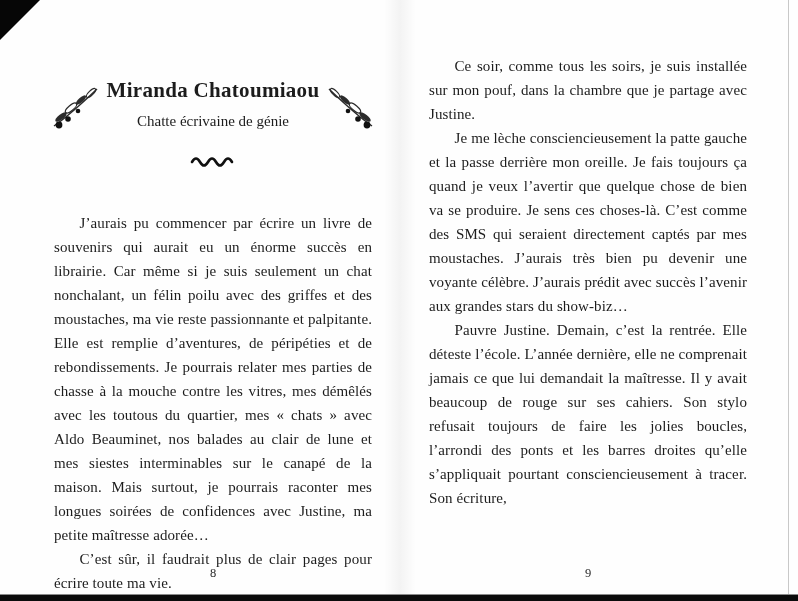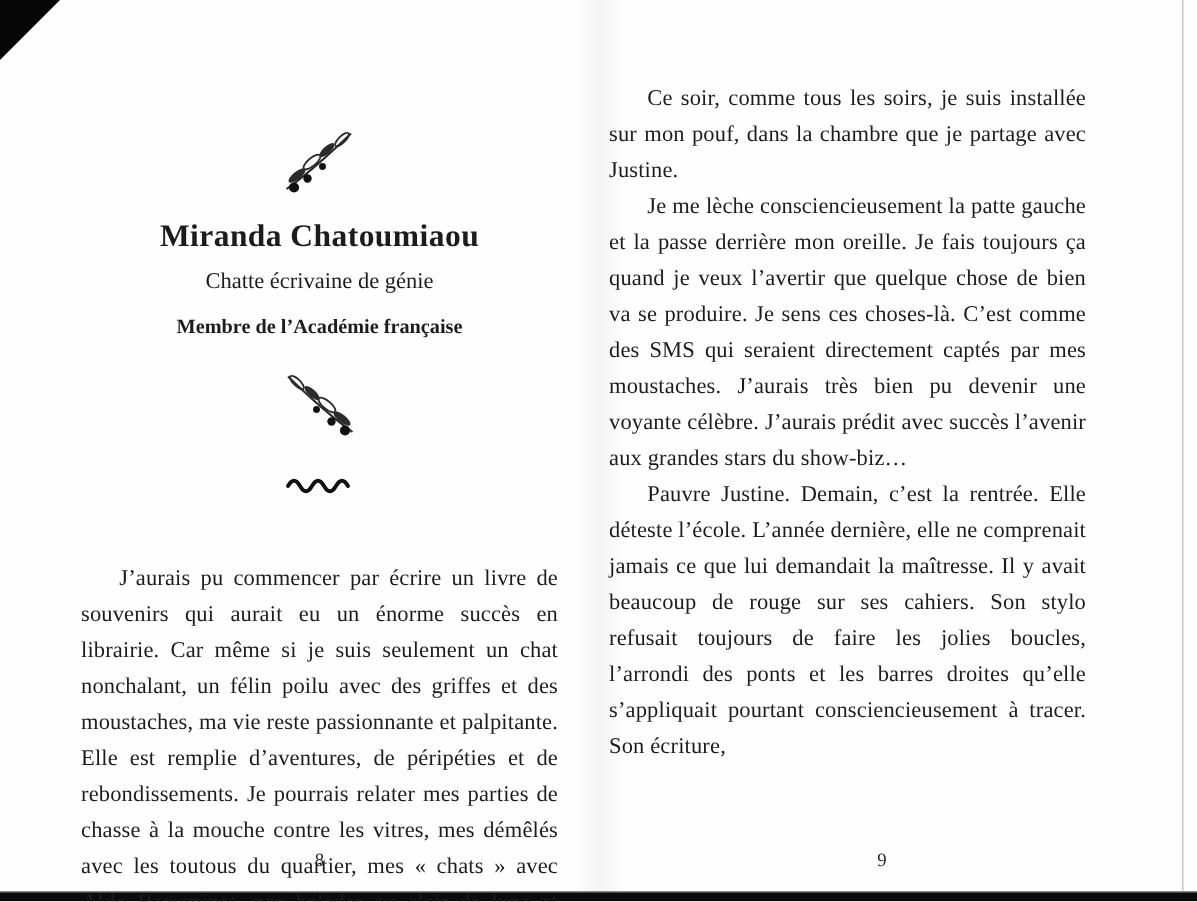--- a/index.html
+++ b/index.html
@@ -41,38 +41,37 @@
 
   
   .page {
     position: absolute;
     width: 318px;
     text-align: justify;
     font-size: 15px;
     line-height: 24px;
   }
   .page-left  { left: 54px;  top: 58px; }
-  .page-right { left: 406px; top: 54px; }
+  .page-right { left: 429px; top: 54px; }
 
   .body-text p {
     text-indent: 1.7em;
     text-align: justify;
     hyphens: auto;
     -webkit-hyphens: auto;
     letter-spacing: 0.1px;
   }
 
   
   .chapter-header { text-align: center; padding-top: 12px; }
   .title-row {
     display: flex;
     align-items: center;
     justify-content: center;
     gap: 6px;
-    flex-direction: column;
   }
   .title-block { flex: 0 1 auto; }
   .chapter-title {
     font-size: 21px;
     font-weight: bold;
     letter-spacing: 0.3px;
     line-height: 26px;
     white-space: nowrap;
   }
   .chapter-subtitle {
@@ -125,21 +124,20 @@
             <ellipse cx="30" cy="16" rx="6.5" ry="2.4" transform="rotate(-42 30 16)" fill="#2b2b2b"></ellipse>
             <ellipse cx="40" cy="9" rx="6" ry="2.2" transform="rotate(-44 40 9)" fill="none" stroke="#2b2b2b" stroke-width="1.2"></ellipse>
             <circle cx="8" cy="41" r="3.4" fill="#111"></circle>
             <circle cx="17" cy="35" r="2.8" fill="#111"></circle>
             <circle cx="27" cy="27" r="2.3" fill="#111"></circle>
           </svg>
         </span>
         <div class="title-block">
           <h1 class="chapter-title">Miranda Chatoumiaou</h1>
           <div class="chapter-subtitle">Chatte écrivaine de génie</div>
-          <div class="chapter-member">Membre de l’Académie française</div>
         </div>
         <span class="laurel laurel-right">
           <svg width="50" height="46" viewBox="0 0 50 46" aria-hidden="true">
             <path d="M3 42 Q20 30 46 5" fill="none" stroke="#2b2b2b" stroke-width="1.4"></path>
             <ellipse cx="10" cy="33" rx="7" ry="2.6" transform="rotate(-38 10 33)" fill="#2b2b2b"></ellipse>
             <ellipse cx="20" cy="24" rx="7" ry="2.6" transform="rotate(-40 20 24)" fill="none" stroke="#2b2b2b" stroke-width="1.2"></ellipse>
             <ellipse cx="30" cy="16" rx="6.5" ry="2.4" transform="rotate(-42 30 16)" fill="#2b2b2b"></ellipse>
             <ellipse cx="40" cy="9" rx="6" ry="2.2" transform="rotate(-44 40 9)" fill="none" stroke="#2b2b2b" stroke-width="1.2"></ellipse>
             <circle cx="8" cy="41" r="3.4" fill="#111"></circle>
             <circle cx="17" cy="35" r="2.8" fill="#111"></circle>

